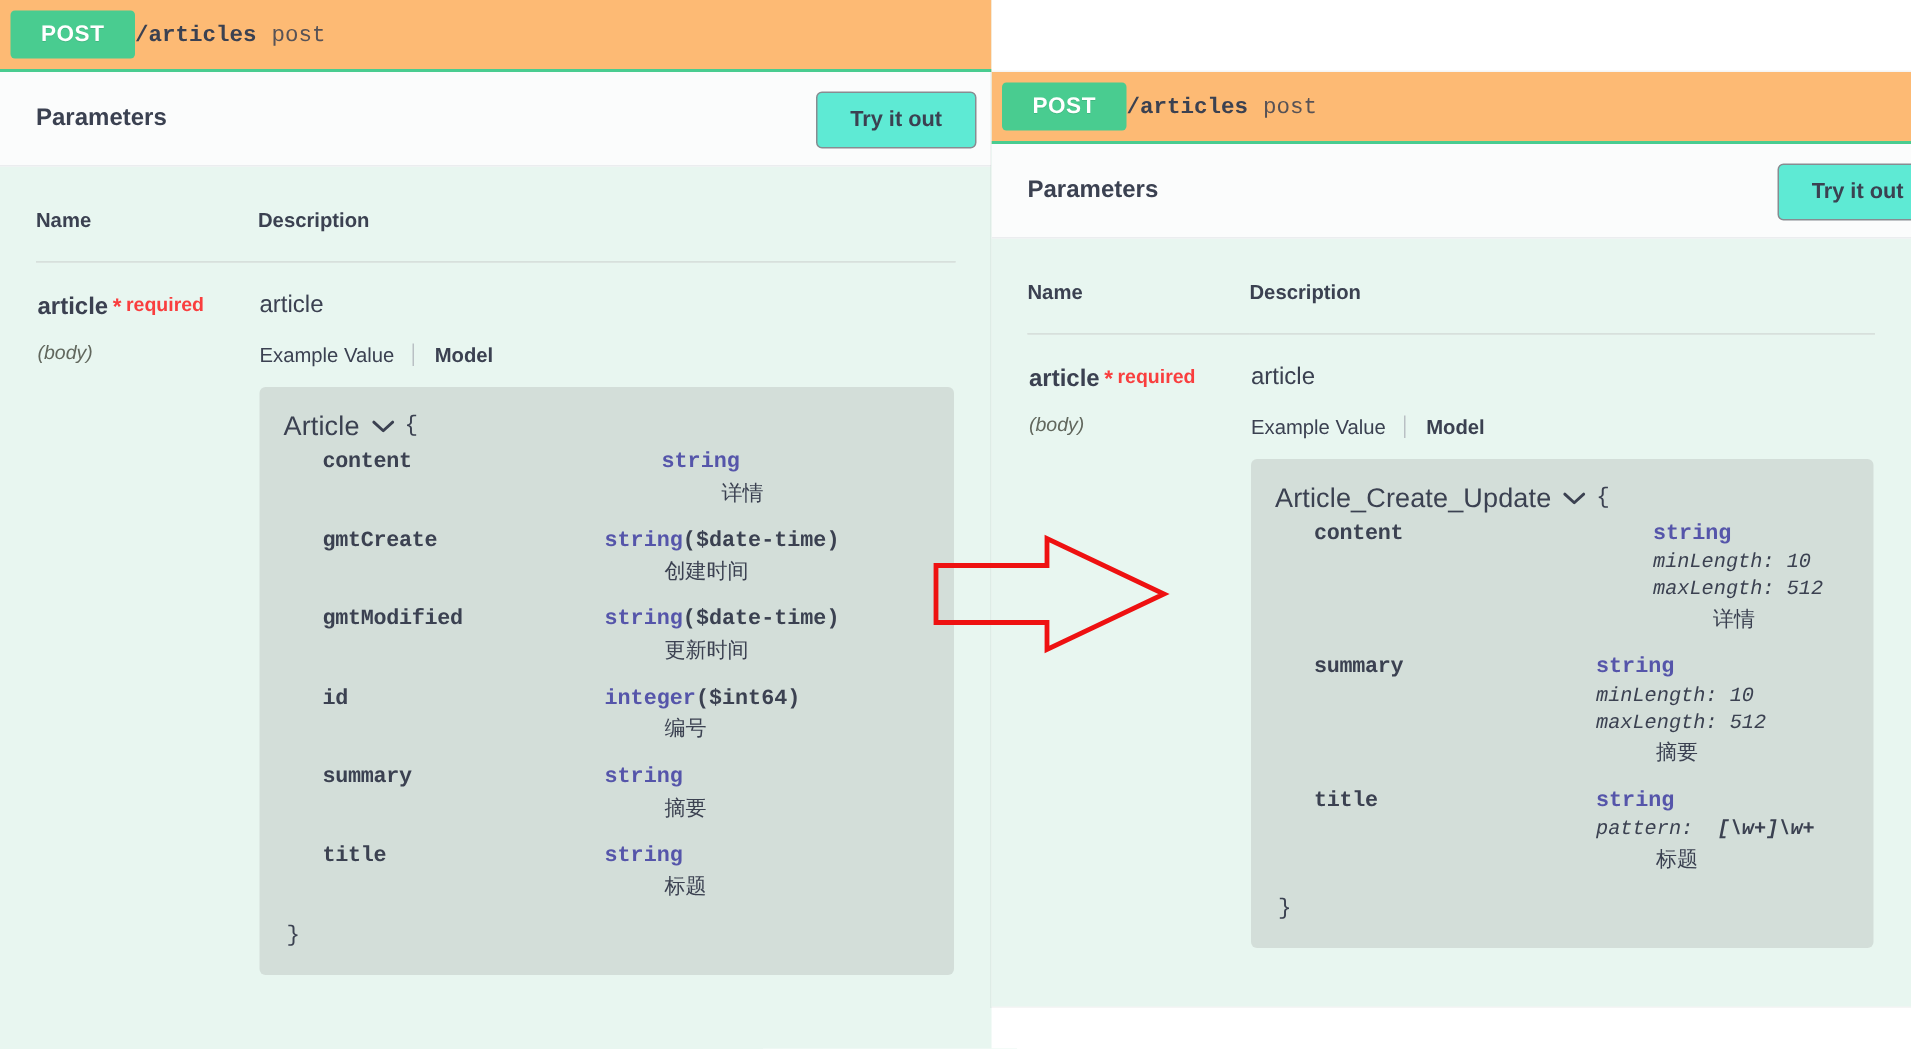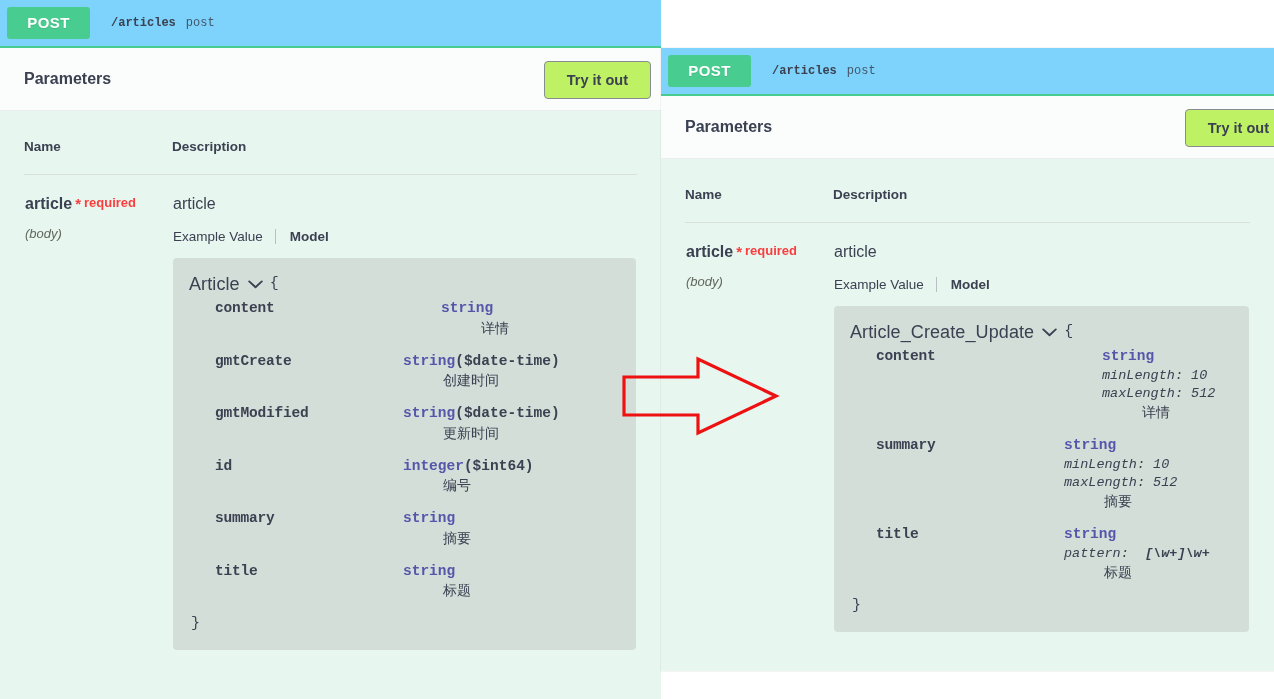--- a/index.html
+++ b/index.html
@@ -35,42 +35,41 @@
     width: 613px;
     height: 623px;
     background: #e8f6f0;
     box-shadow: 0 0 0 1px rgba(0,0,0,0.04);
   }
 
   
   .op-header {
     position: relative;
     height: 46px;
-    background: #7dd3fc;
+    background: #fdba74;
     border-bottom: 2px solid #49cc90;
     display: flex;
     align-items: center;
     padding-left: 7px;
   }
   .method-badge {
     background: #49cc90;
     color: #ffffff;
     font-weight: bold;
     font-size: 15px;
     letter-spacing: 0.4px;
     text-align: center;
     border-radius: 3px;
     min-width: 83px;
     padding: 7px 0 8px 0;
     text-shadow: 0 1px 0 rgba(0,0,0,0.10);
   }
   .op-path {
-    margin-left: 21px;
-    font-family: "Liberation Mono", monospace;
-    font-size: 12px;
+    font-family: "Liberation Mono", monospace;
+    font-size: 15px;
     font-weight: bold;
     color: #3b4151;
     white-space: nowrap;
   }
   .op-path .op-summary {
     font-weight: normal;
     color: #3b4151;
     margin-left: 10px;
     opacity: 0.85;
   }
@@ -87,21 +86,21 @@
   }
   .params-title {
     font-size: 16px;
     font-weight: bold;
     color: #3b4151;
   }
   .tryout-btn {
     position: absolute;
     right: 10px;
     top: 13px;
-    background: #bef264;
+    background: #5eead4;
     border: 1.5px solid #888c91;
     border-radius: 4px;
     padding: 10px 22px;
     font-size: 14.5px;
     font-weight: bold;
     color: #3b4151;
     cursor: pointer;
     font-family: "Liberation Sans", sans-serif;
     white-space: nowrap;
   }

